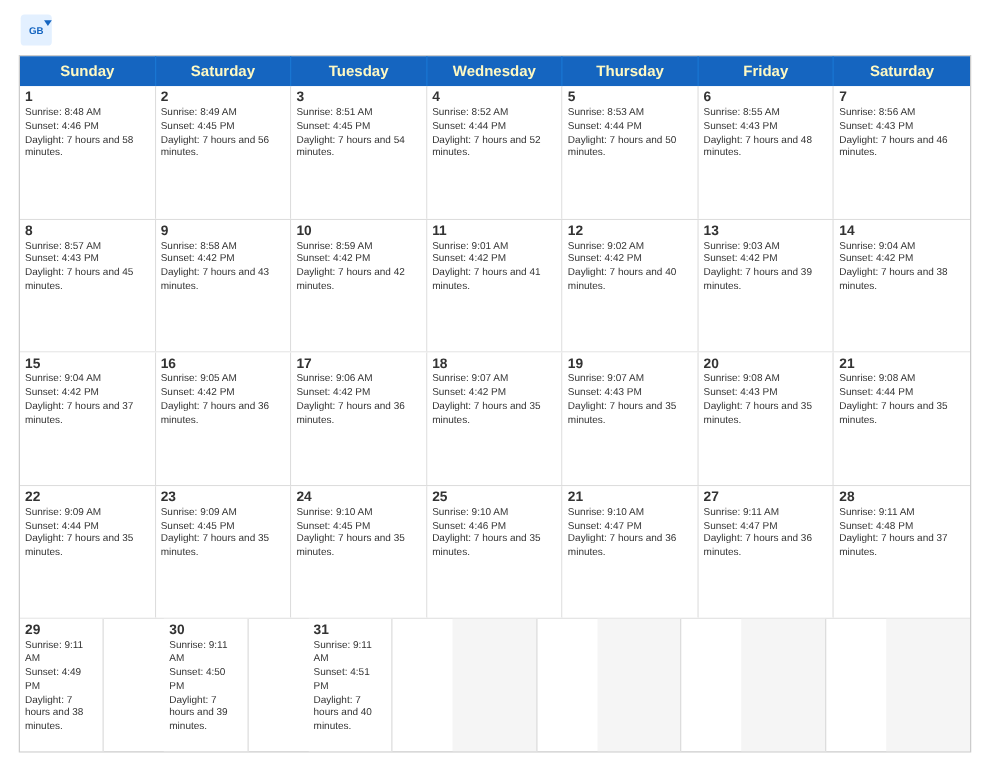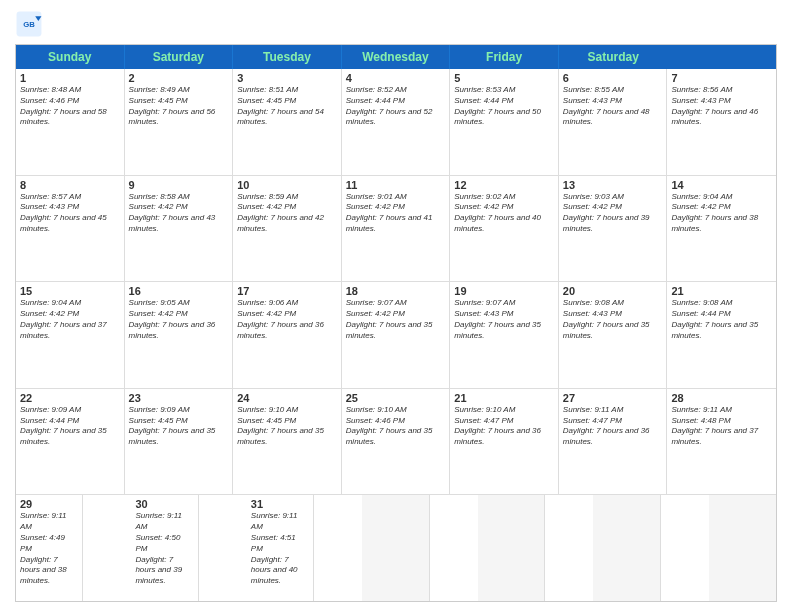--- a/index.html
+++ b/index.html
@@ -57,21 +57,21 @@
       display: flex;
       flex-direction: column;
       border: 1px solid #ccc;
     }
     .cal-header {
       display: grid;
       grid-template-columns: repeat(7, 1fr);
       background: #1565c0;
     }
     .cal-header-cell {
-      color: #86efac;
+      color: #fef9c3;
       text-align: center;
       font-weight: bold;
       font-size: 12px;
       padding: 5px 2px;
       border-right: 1px solid #1976d2;
     }
     .cal-header-cell:last-child { border-right: none; }
     .cal-body {
       flex: 1;
       display: flex;
@@ -97,21 +97,20 @@
     .cal-cell.empty { background: #f5f5f5; }
     .day-num {
       font-size: 11px;
       font-weight: bold;
       display: block;
       margin-bottom: 1px;
     }
     .cell-text {
       line-height: 1.35;
       font-size: 8px;
-      font-style: italic;
     }
   </style>
 </head>
 <body>
 
 <div class="page">
   <div class="header">
     <div class="logo">
       <svg class="logo-icon" viewBox="0 0 36 36">
         <rect x="2" y="2" width="32" height="32" rx="4" fill="#e3f0ff"></rect>
@@ -128,20 +127,21 @@
       <div class="subtitle"></div>
     </div>
   </div>
 
   <div class="calendar">
     <div class="cal-header" id="cal-header">
         <div class="cal-header-cell">Sunday</div>
         <div class="cal-header-cell">Saturday</div>
         <div class="cal-header-cell">Tuesday</div>
         <div class="cal-header-cell">Wednesday</div>
+        <div class="cal-header-cell">Thursday</div>
         <div class="cal-header-cell">Friday</div>
         <div class="cal-header-cell">Saturday</div>
       </div>
     <div class="cal-body" id="cal-body">
         <div class="cal-row">
           <div class="cal-cell">
         <span class="day-num">1</span>
         <div class="cell-text">
           Sunrise: 8:48 AM<br>
           Sunset: 4:46 PM<br>

